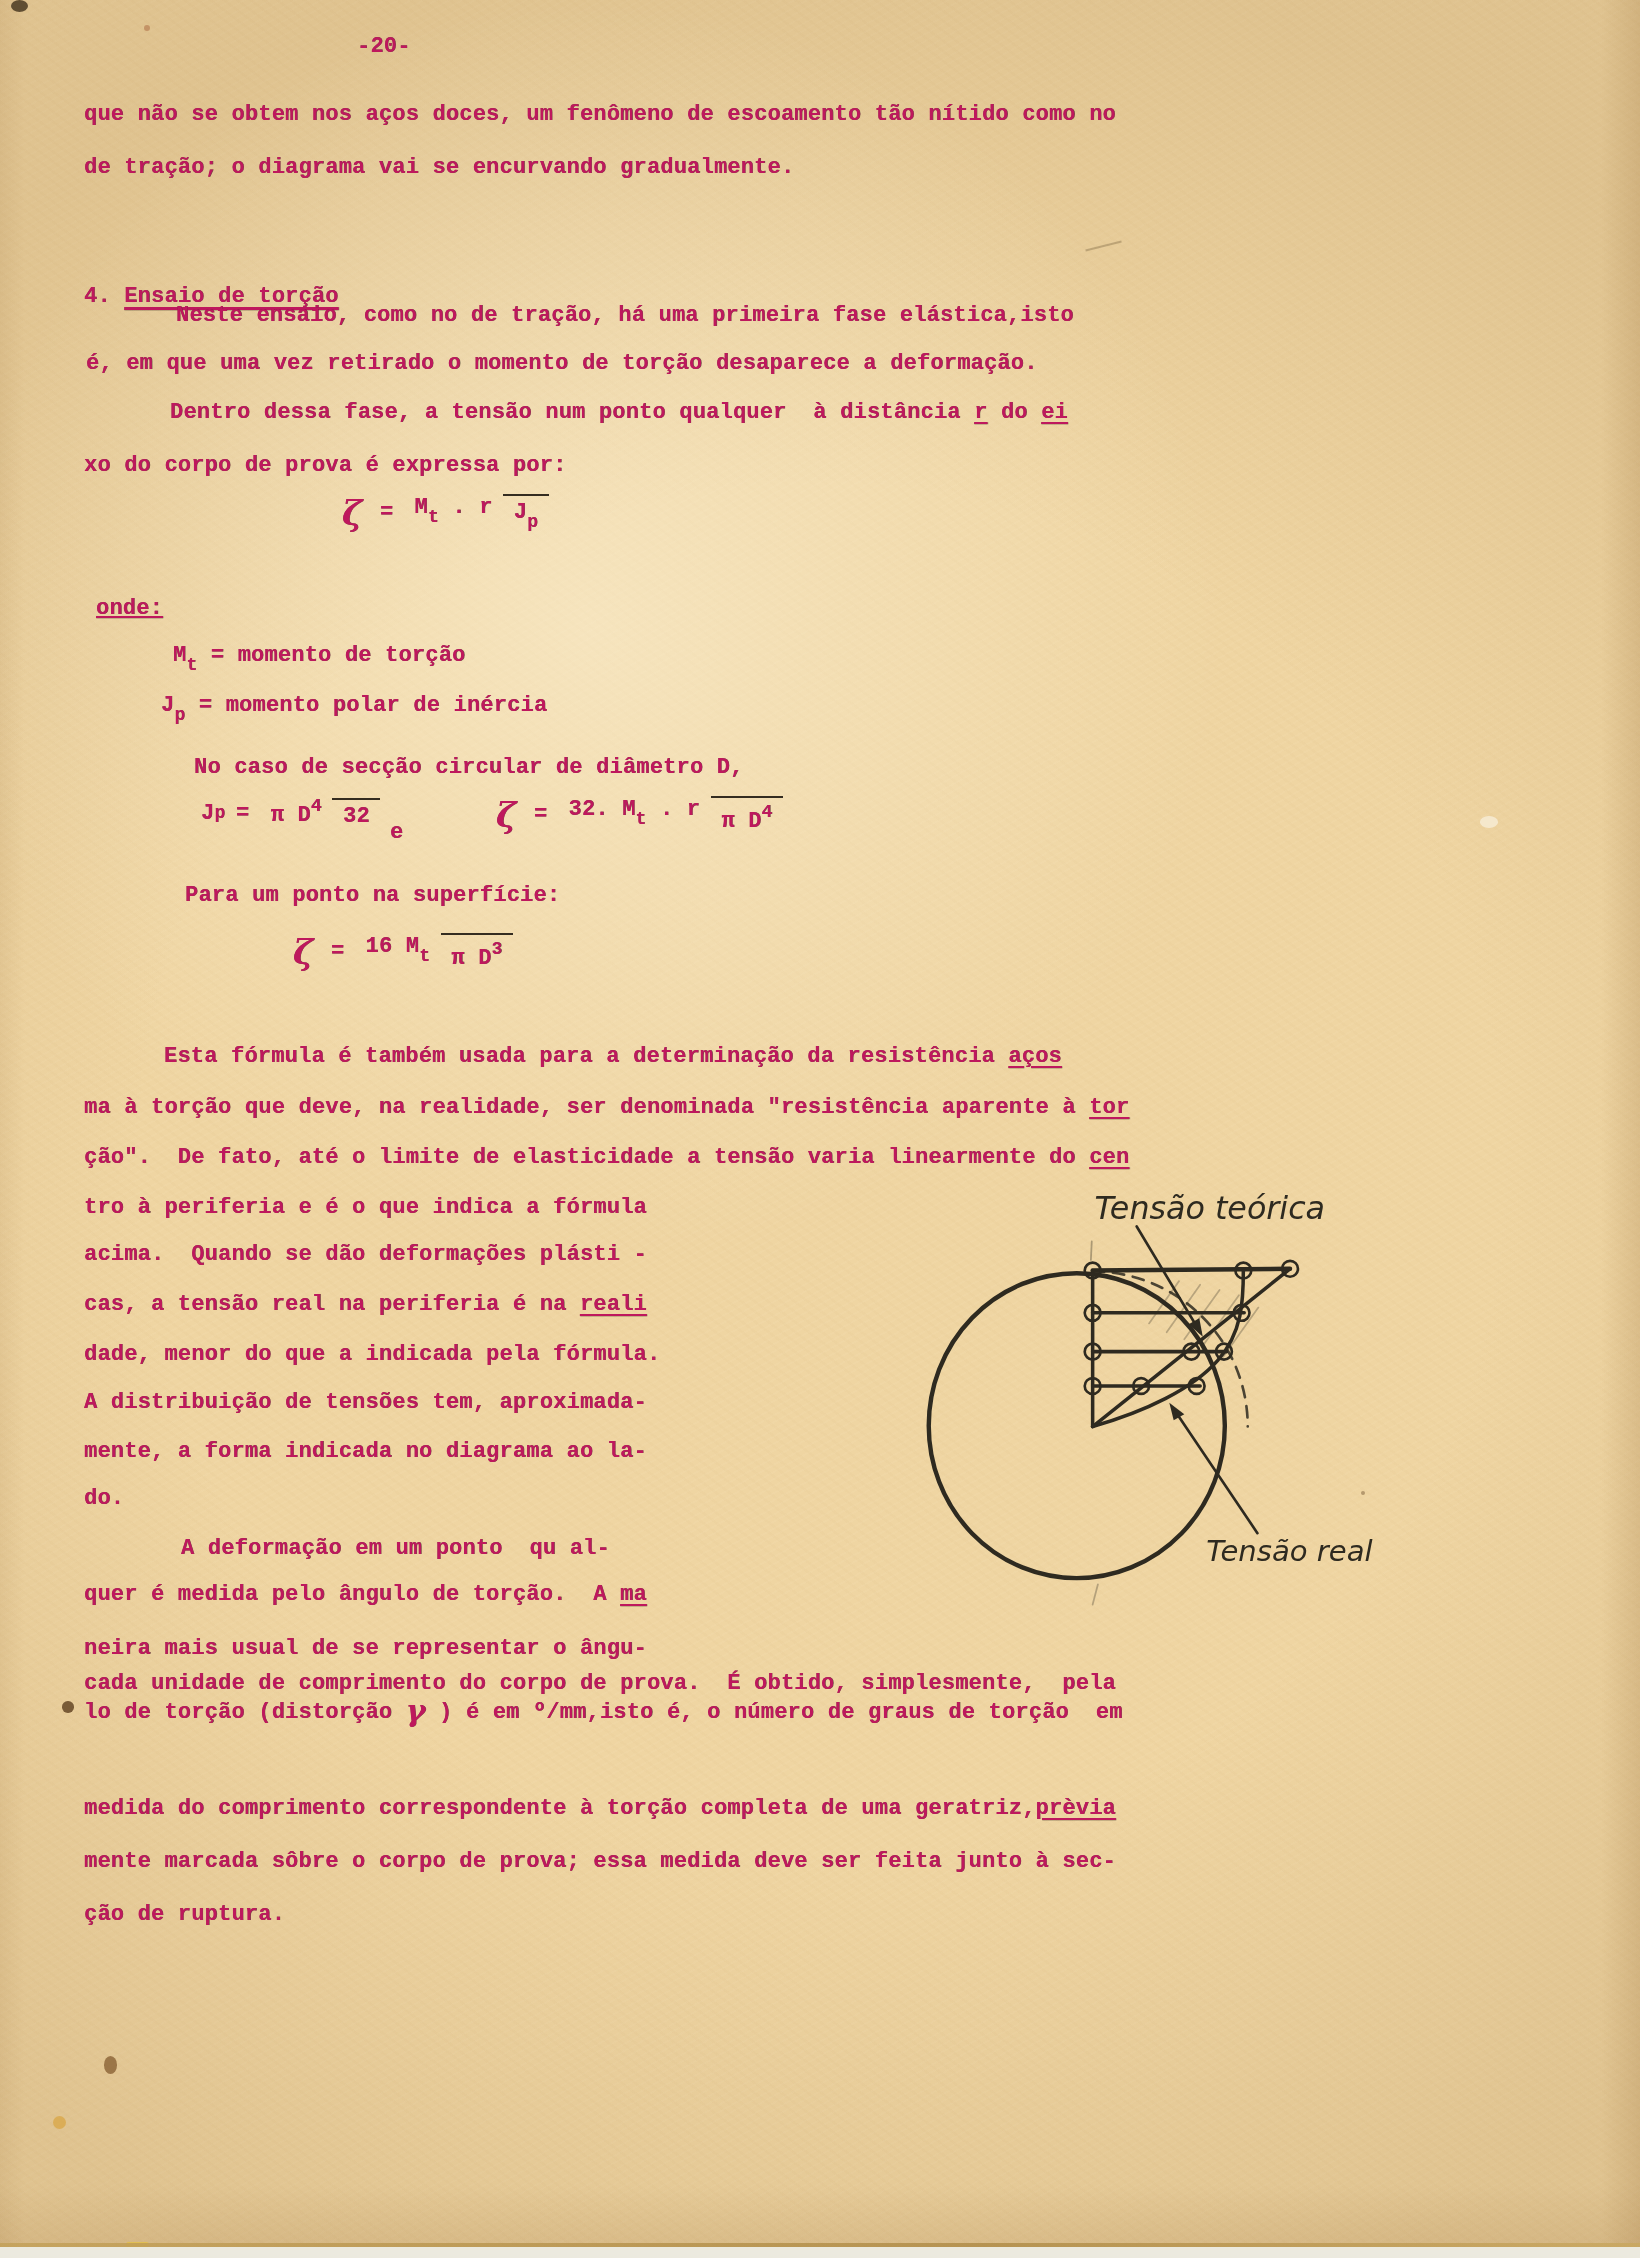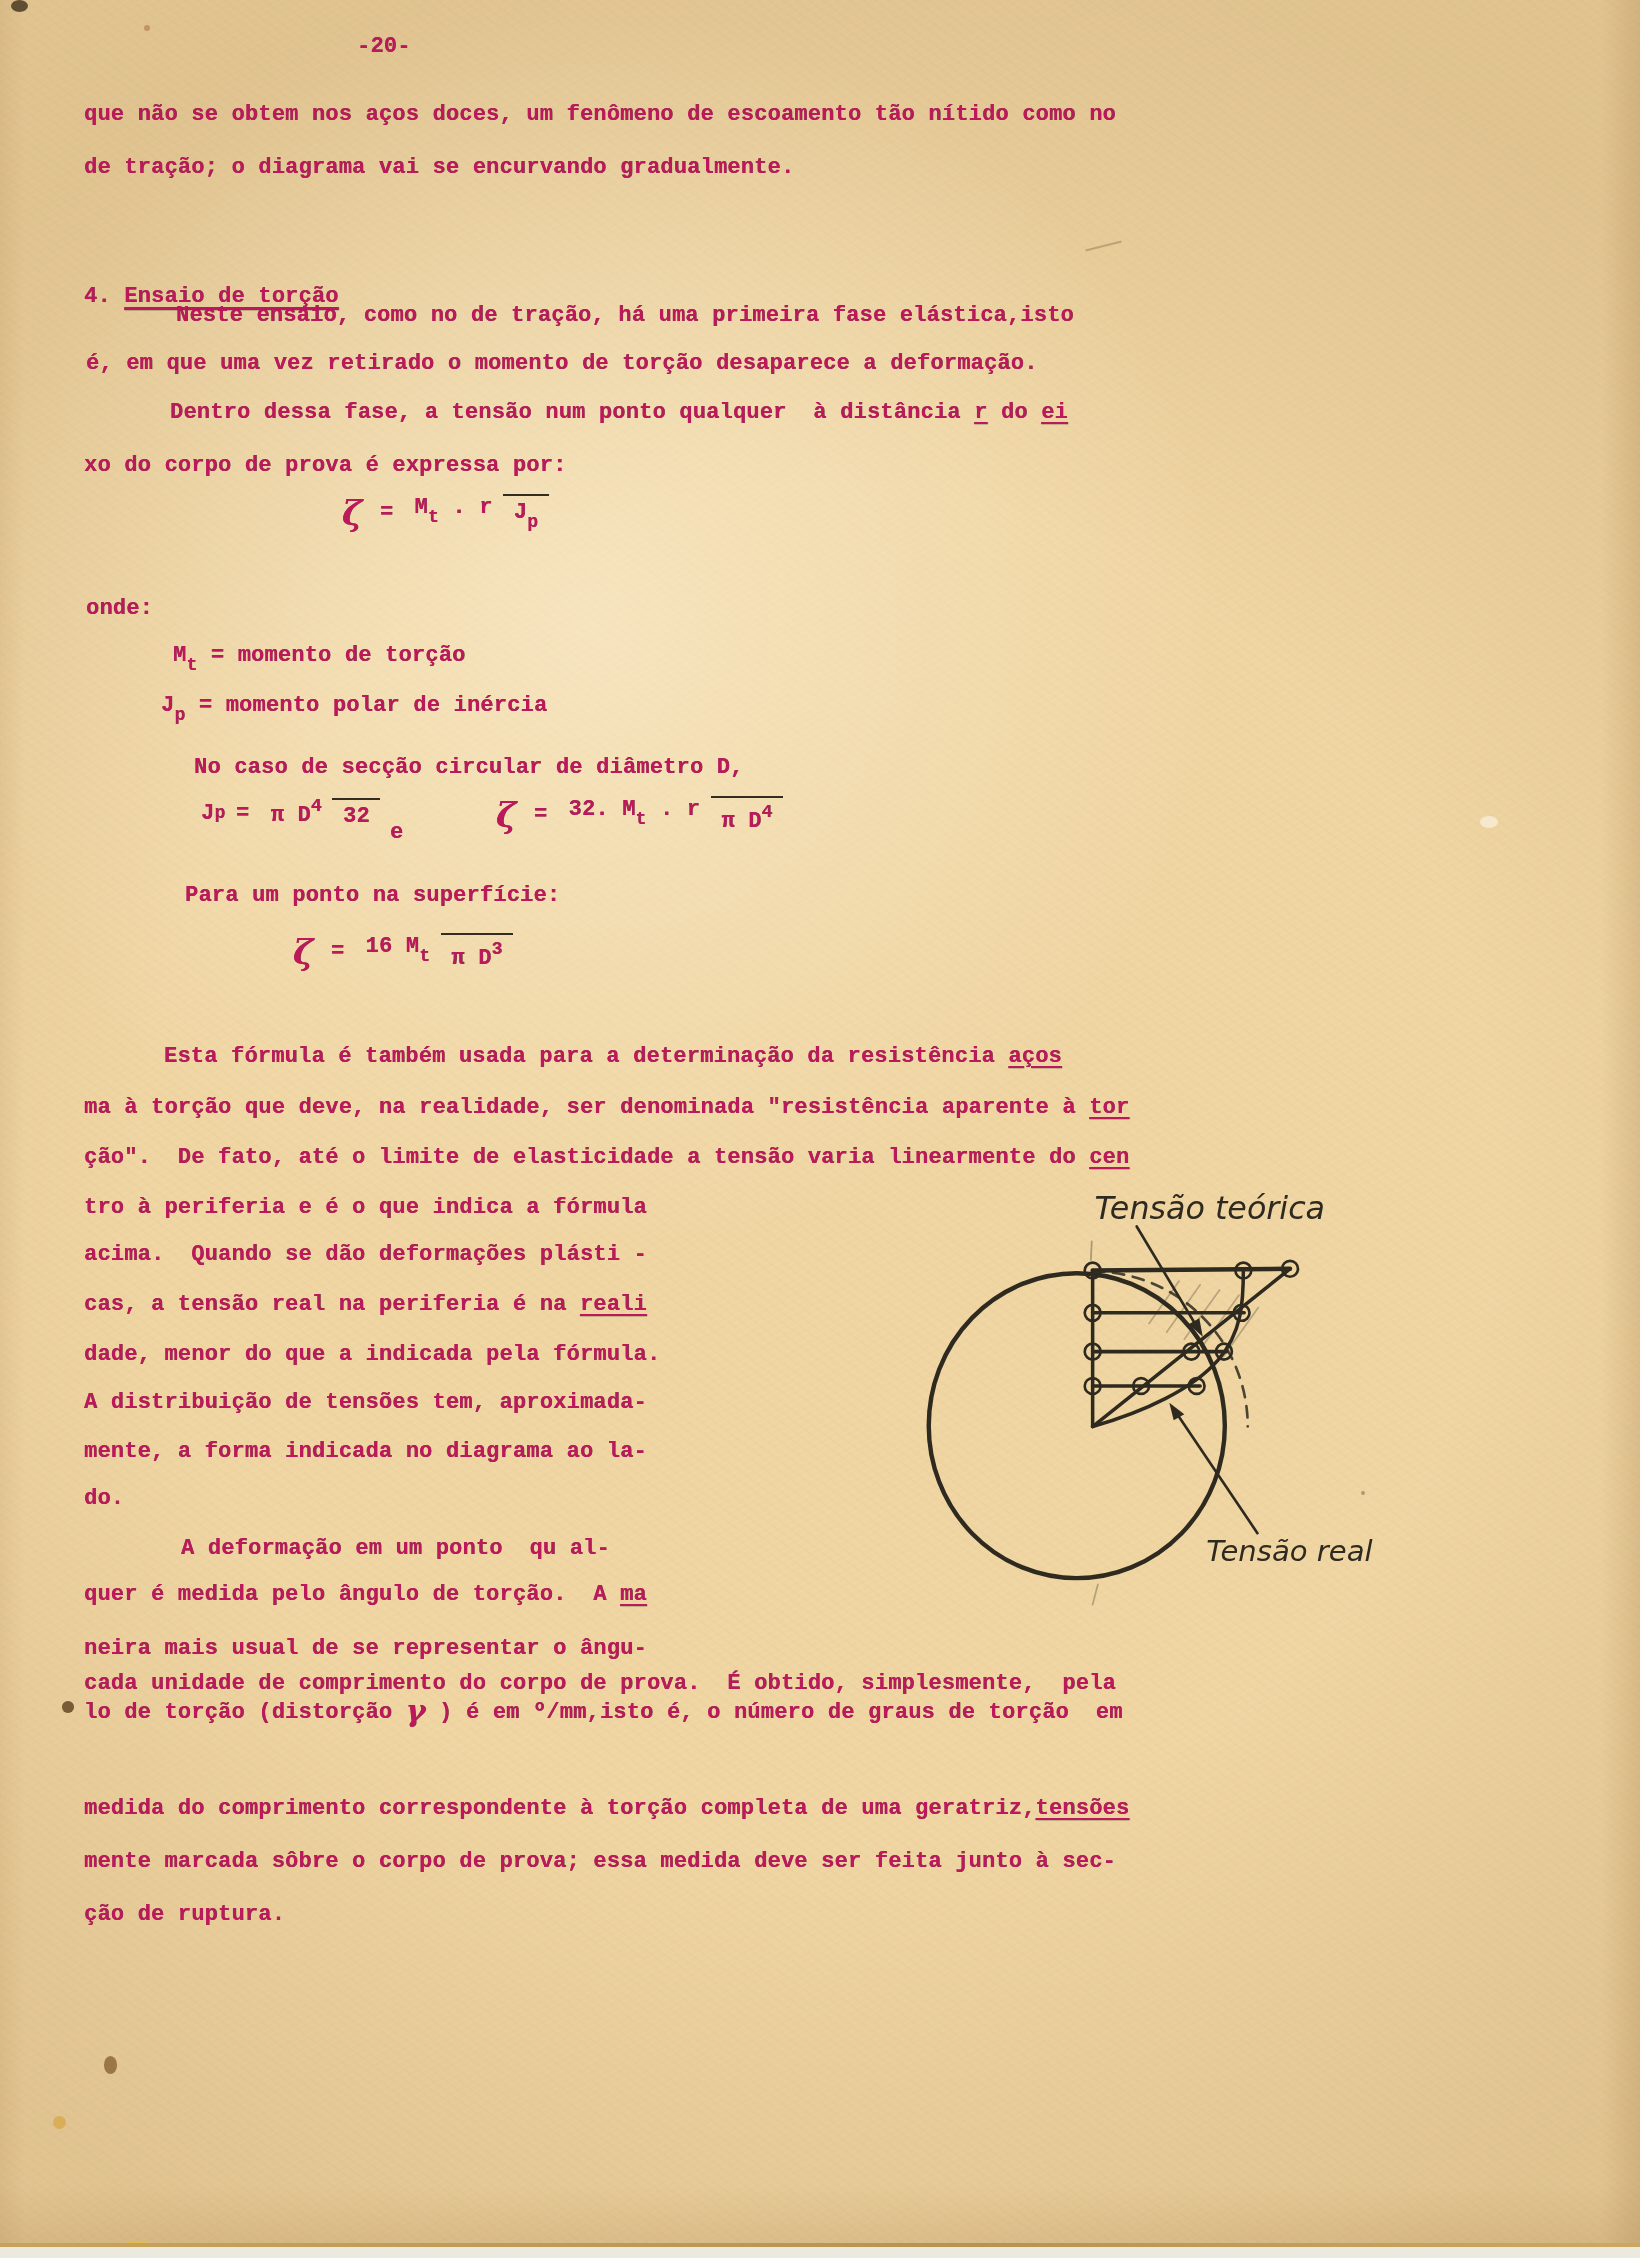--- a/index.html
+++ b/index.html
@@ -76,21 +76,21 @@
 
 <div class="tl feq" style="left:342px;top:494px;">
   <span class="tau">ζ</span>
   <span class="eqs">=</span>
   <span class="frac">
     <span class="fn"><span>M</span><sub class="sb">t</sub><span> . r</span></span>
     <span class="fd"><span>J</span><sub class="sb">p</sub></span>
   </span>
 </div>
 
-<div class="tl" style="left:86px;top:596px;">onde:</div>
+<div class="tl" style="left:96px;top:596px;text-decoration:underline;">onde:</div>
 
 <div class="tl" style="left:173px;top:643px;"><span>M</span><sub class="sb">t</sub><span> = momento de torção</span></div>
 <div class="tl" style="left:161px;top:693px;"><span>J</span><sub class="sb">p</sub><span> = momento polar de inércia</span></div>
 
 <div class="tl" style="left:194px;top:755px;">No caso de secção circular de diâmetro D,</div>
 
 <div class="tl feq" style="left:201px;top:796px;">
   <span>J</span><sub class="sb">p</sub>
   <span class="eqs">=</span>
   <span class="frac">
@@ -128,21 +128,21 @@
 <div class="tl" style="left:84px;top:1342px;">dade, menor do que a indicada pela fórmula.</div>
 <div class="tl" style="left:84px;top:1390px;">A distribuição de tensões tem, aproximada-</div>
 <div class="tl" style="left:84px;top:1439px;">mente, a forma indicada no diagrama ao la-</div>
 <div class="tl" style="left:84px;top:1486px;">do.</div>
 
 <div class="tl" style="left:181px;top:1536px;">A deformação em um ponto  qu al-</div>
 <div class="tl" style="left:84px;top:1582px;"><span>quer é medida pelo ângulo de torção.  A </span><span class="u">ma</span></div>
 <div class="tl" style="left:84px;top:1636px;">neira mais usual de se representar o ângu-</div>
 <div class="tl" style="left:84px;top:1690px;"><span>lo de torção (distorção </span><span class="gamma">γ</span><span> ) é em º/mm,isto é, o número de graus de torção  em</span></div>
 <div class="tl" style="left:84px;top:1671px;">cada unidade de comprimento do corpo de prova.  É obtido, simplesmente,  pela</div>
-<div class="tl" style="left:84px;top:1796px;"><span>medida do comprimento correspondente à torção completa de uma geratriz,</span><span class="u">tensões</span></div>
+<div class="tl" style="left:84px;top:1796px;"><span>medida do comprimento correspondente à torção completa de uma geratriz,</span><span class="u">prèvia</span></div>
 <div class="tl" style="left:84px;top:1849px;">mente marcada sôbre o corpo de prova; essa medida deve ser feita junto à sec-</div>
 <div class="tl" style="left:84px;top:1902px;">ção de ruptura.</div>
 
 <svg style="position:absolute;left:909px;top:1193px;" width="503" height="423" viewBox="0 0 570 480">
   <g stroke="#2e2a20" fill="none" stroke-linecap="round">
 
     <line x1="207" y1="55" x2="206" y2="76" stroke-width="2" opacity="0.35"></line>
     <line x1="214" y1="444" x2="208" y2="467" stroke-width="2" opacity="0.3"></line>
 
     <ellipse cx="190" cy="264" rx="168" ry="173" stroke-width="5"></ellipse>

